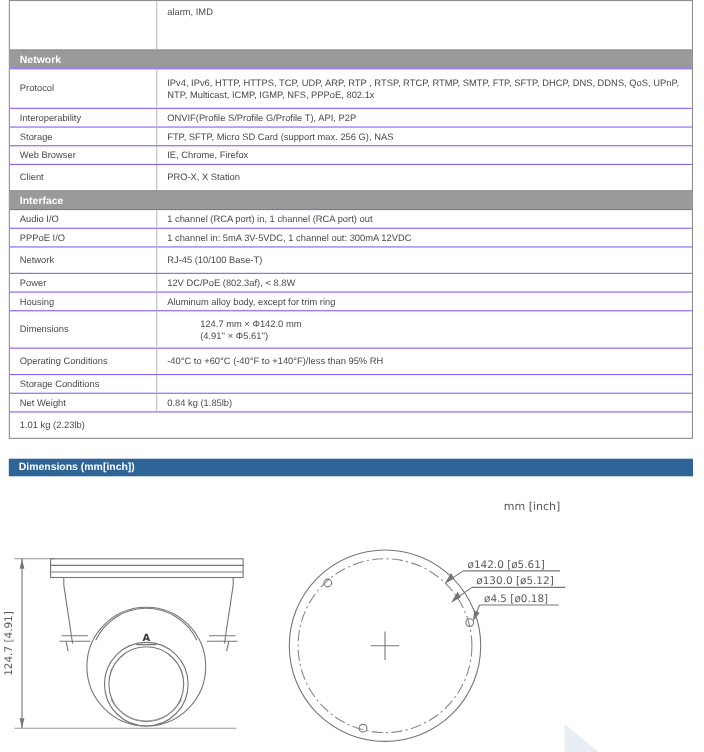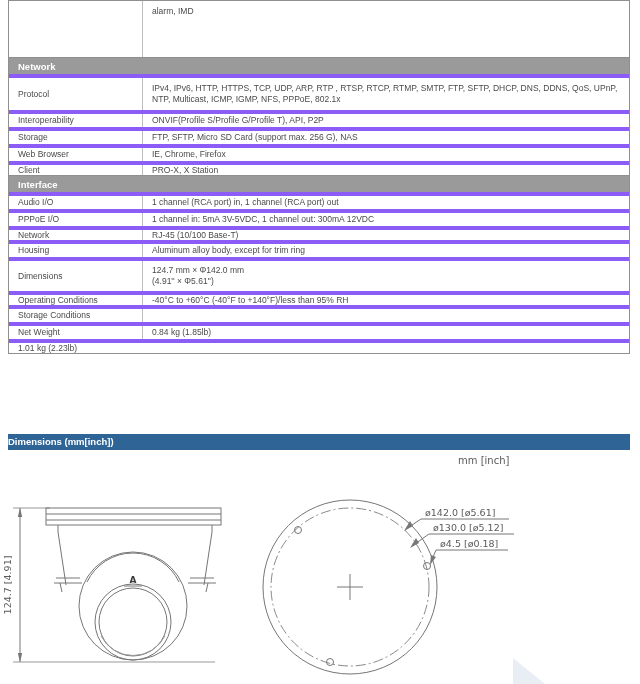--- a/index.html
+++ b/index.html
@@ -6,39 +6,39 @@
   body{
     width:640px;height:684px;position:relative;background:#ffffff;
     font-family:"Liberation Sans", sans-serif;color:#4a4a4a;overflow:hidden;
   }
   
   .spec-table{
     position:absolute;left:8px;top:0;width:622px;
     border:1px solid #8f8f8f;border-top:1px solid #8f8f8f;
     box-sizing:border-box;background:#fff;
   }
-  .trow{display:flex;box-sizing:border-box;border-top:4px solid #8b5cf6;}
+  .trow{display:flex;box-sizing:border-box;border-top:1px solid #8b5cf6;}
   .trow:first-child{border-top:none;}
   .tcell{box-sizing:border-box;display:flex;align-items:center;
     font-size:8.5px;line-height:11px;color:#4a4a4a;}
   .tlabel{width:134px;min-width:134px;border-right:1px solid #bdbdbd;
     padding:0 4px 0 9px;}
   .tvalue{flex:1;padding:1px 8px 1px 9px;white-space:pre-line;}
-  .h44{height:56px;} .h36{height:36px;} .h34{height:34px;}
-  .h17{height:17px;} .h16{height:14px;}
+  .h44{height:44px;} .h36{height:36px;} .h34{height:34px;gap:30px;}
+  .h17{height:17px;} .h16{height:24px;}
   .top-align .tcell{align-items:flex-start;}
   .top-align .tvalue{padding-top:5px;}
   .sect-header{display:block;height:17px;box-sizing:border-box;
     background:#9a9a9a;color:#ffffff;font-weight:bold;font-size:9.5px;
     line-height:17px;padding-left:9px;border-top:1px solid #8f8f8f;}
   
   .dim-bar{
-    position:absolute;left:8px;top:434px;width:622px;height:16px;
+    position:absolute;left:8px;top:417px;width:622px;height:16px;
     box-sizing:border-box;background:#2e6496;color:#ffffff;
-    font-weight:bold;font-size:9.5px;line-height:16px;
+    font-weight:bold;font-size:9.5px;line-height:16px;padding-left:9px;
   }
   
   .drawing{position:absolute;left:0;top:450px;width:640px;height:234px;}
   svg text{font-family:"DejaVu Sans", sans-serif;}
   .cad-text{font-size:9.5px;fill:#5a5a5a;}
   .cad-unit{font-size:10px;fill:#5a5a5a;}
   .cad-A{font-size:9px;font-weight:bold;fill:#3a3a3a;}
 </style>
 </head>
 <body>
@@ -79,20 +79,24 @@
   </div>
   <div class="trow h17">
     <div class="tcell tlabel">PPPoE I/O</div>
     <div class="tcell tvalue">1 channel in: 5mA 3V-5VDC, 1 channel out: 300mA 12VDC</div>
   </div>
   <div class="trow h16">
     <div class="tcell tlabel">Network</div>
     <div class="tcell tvalue">RJ-45 (10/100 Base-T)</div>
   </div>
 
+  <div class="trow h17">
+    <div class="tcell tlabel">Power</div>
+    <div class="tcell tvalue">12V DC/PoE (802.3af), &lt; 8.8W</div>
+  </div>
   <div class="trow h17">
     <div class="tcell tlabel">Housing</div>
     <div class="tcell tvalue">Aluminum alloy body, except for trim ring</div>
   </div>
   <div class="trow h34">
     <div class="tcell tlabel">Dimensions</div>
     <div class="tcell tvalue">124.7 mm × Φ142.0 mm
 (4.91'' × Φ5.61'')</div>
   </div>
   <div class="trow h16">

